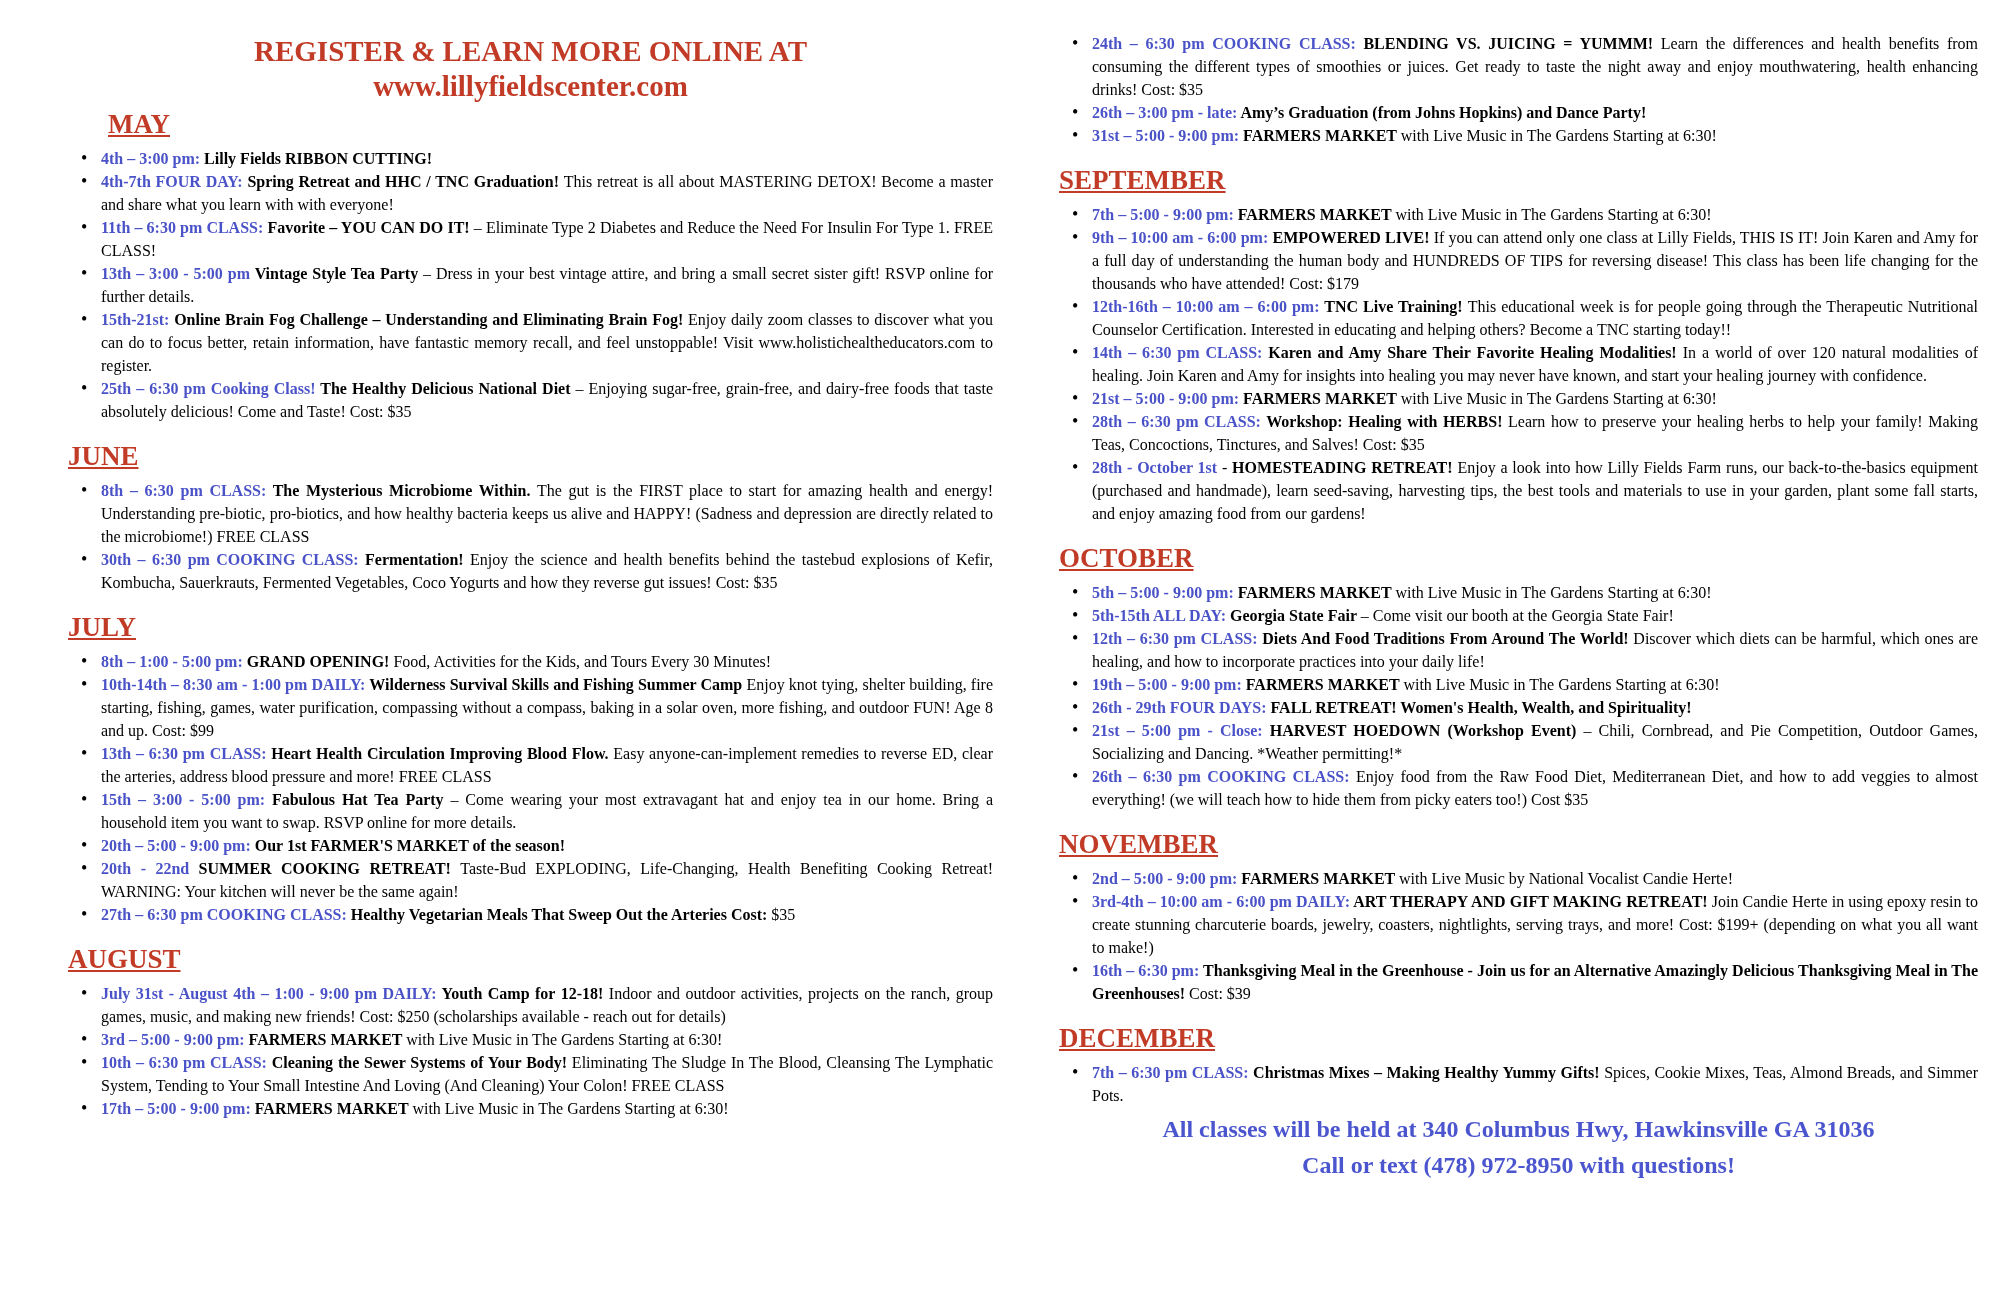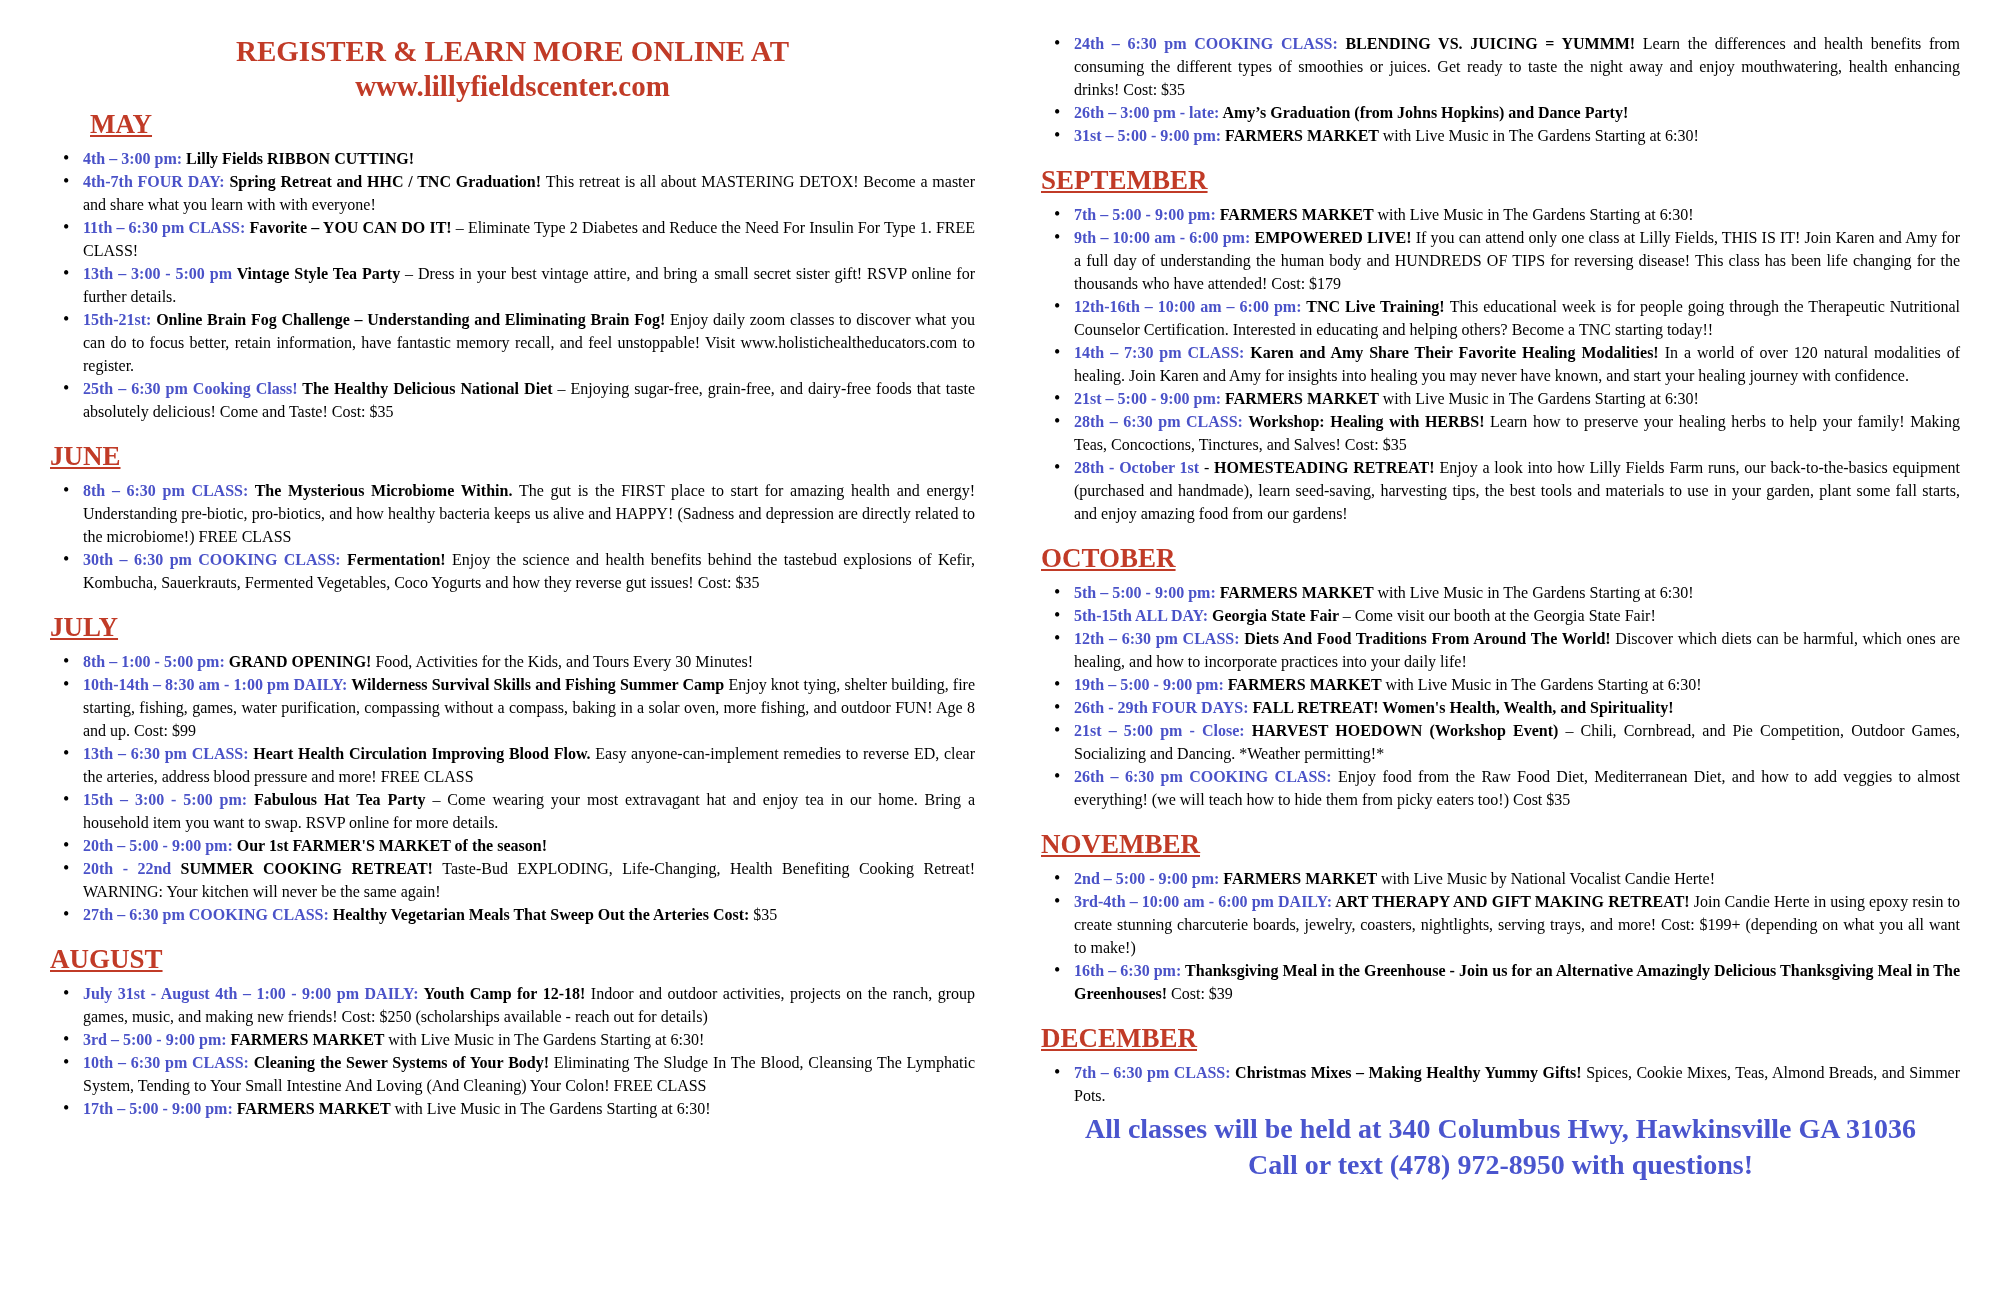--- a/index.html
+++ b/index.html
@@ -6,21 +6,21 @@
   html, body { background: #ffffff; }
   body {
     width: 2000px;
     height: 1294px;
     overflow: hidden;
     font-family: "Liberation Serif", serif;
     color: #000000;
   }
   .page {
     display: flex;
-    padding: 32px 36px 0 50px;
+    padding: 32px 36px 0 68px;
     gap: 66px;
   }
   .col { flex: 0 0 auto; }
   .col-left  { width: 925px; }
   .col-right { width: 919px; }
   .doc-header {
     text-align: center;
     color: var(--heading_red, #C13B27);
     font-weight: bold;
     font-size: 29px;
@@ -50,21 +50,21 @@
     left: 13px;
     top: 0;
     font-size: 18px;
   }
   .date { color: var(--date_blue, #4A52C8); font-weight: bold; }
   .title { font-weight: bold; }
   .footer {
     text-align: center;
     color: var(--footer_blue, #4A55CE);
     font-weight: bold;
-    font-size: 28px;
+    font-size: 24px;
     line-height: 36px;
     margin-top: 4px;
   }
 </style>
 </head>
 <body>
 
 <div class="page">
   <div class="col col-left">
     <div class="doc-header">
@@ -110,21 +110,21 @@
         <ul class="event-list">
           <li class="event"><span class="date">24th – 6:30 pm COOKING CLASS: </span><span class="title">BLENDING VS. JUICING = YUMMM! </span><span class="desc">Learn the differences and health benefits from consuming the different types of smoothies or juices. Get ready to taste the night away and enjoy mouthwatering, health enhancing drinks! Cost: $35</span></li>
           <li class="event"><span class="date">26th – 3:00 pm - late: </span><span class="title">Amy’s Graduation (from Johns Hopkins) and Dance Party!</span></li>
           <li class="event"><span class="date">31st – 5:00 - 9:00 pm: </span><span class="title">FARMERS MARKET </span><span class="desc">with Live Music in The Gardens Starting at 6:30!</span></li>
         </ul>
         <h2 class="month-heading">SEPTEMBER</h2>
         <ul class="event-list">
           <li class="event"><span class="date">7th – 5:00 - 9:00 pm: </span><span class="title">FARMERS MARKET </span><span class="desc">with Live Music in The Gardens Starting at 6:30!</span></li>
           <li class="event"><span class="date">9th – 10:00 am - 6:00 pm: </span><span class="title">EMPOWERED LIVE! </span><span class="desc">If you can attend only one class at Lilly Fields, THIS IS IT! Join Karen and Amy for a full day of understanding the human body and HUNDREDS OF TIPS for reversing disease! This class has been life changing for the thousands who have attended! Cost: $179</span></li>
           <li class="event"><span class="date">12th-16th – 10:00 am – 6:00 pm: </span><span class="title">TNC Live Training! </span><span class="desc">This educational week is for people going through the Therapeutic Nutritional Counselor Certification. Interested in educating and helping others? Become a TNC starting today!!</span></li>
-          <li class="event"><span class="date">14th – 7:30 pm CLASS: </span><span class="title">Karen and Amy Share Their Favorite Healing Modalities! </span><span class="desc">In a world of over 120 natural modalities of healing. Join Karen and Amy for insights into healing you may never have known, and start your healing journey with confidence.</span></li>
+          <li class="event"><span class="date">14th – 6:30 pm CLASS: </span><span class="title">Karen and Amy Share Their Favorite Healing Modalities! </span><span class="desc">In a world of over 120 natural modalities of healing. Join Karen and Amy for insights into healing you may never have known, and start your healing journey with confidence.</span></li>
           <li class="event"><span class="date">21st – 5:00 - 9:00 pm: </span><span class="title">FARMERS MARKET </span><span class="desc">with Live Music in The Gardens Starting at 6:30!</span></li>
           <li class="event"><span class="date">28th – 6:30 pm CLASS: </span><span class="title">Workshop: Healing with HERBS! </span><span class="desc">Learn how to preserve your healing herbs to help your family! Making Teas, Concoctions, Tinctures, and Salves! Cost: $35</span></li>
           <li class="event"><span class="date">28th - October 1st </span><span class="mid">- </span><span class="title">HOMESTEADING RETREAT! </span><span class="desc">Enjoy a look into how Lilly Fields Farm runs, our back-to-the-basics equipment (purchased and handmade), learn seed-saving, harvesting tips, the best tools and materials to use in your garden, plant some fall starts, and enjoy amazing food from our gardens!</span></li>
         </ul>
         <h2 class="month-heading">OCTOBER</h2>
         <ul class="event-list">
           <li class="event"><span class="date">5th – 5:00 - 9:00 pm: </span><span class="title">FARMERS MARKET </span><span class="desc">with Live Music in The Gardens Starting at 6:30!</span></li>
           <li class="event"><span class="date">5th-15th ALL DAY: </span><span class="title">Georgia State Fair </span><span class="desc">– Come visit our booth at the Georgia State Fair!</span></li>
           <li class="event"><span class="date">12th – 6:30 pm CLASS: </span><span class="title">Diets And Food Traditions From Around The World! </span><span class="desc">Discover which diets can be harmful, which ones are healing, and how to incorporate practices into your daily life!</span></li>
           <li class="event"><span class="date">19th – 5:00 - 9:00 pm: </span><span class="title">FARMERS MARKET </span><span class="desc">with Live Music in The Gardens Starting at 6:30!</span></li>

